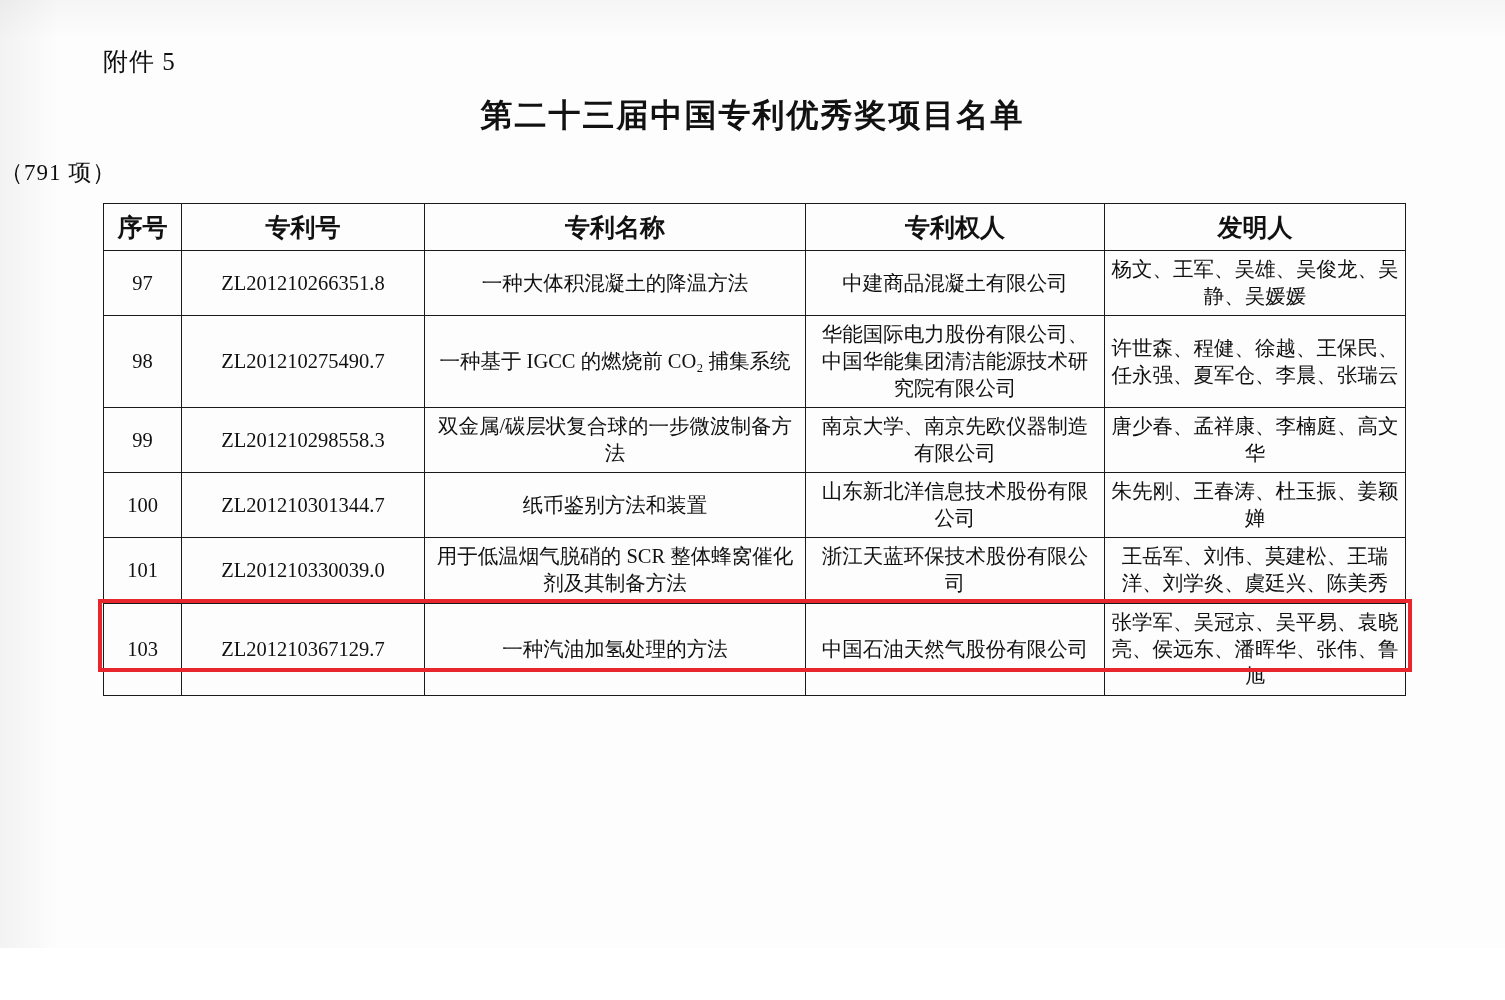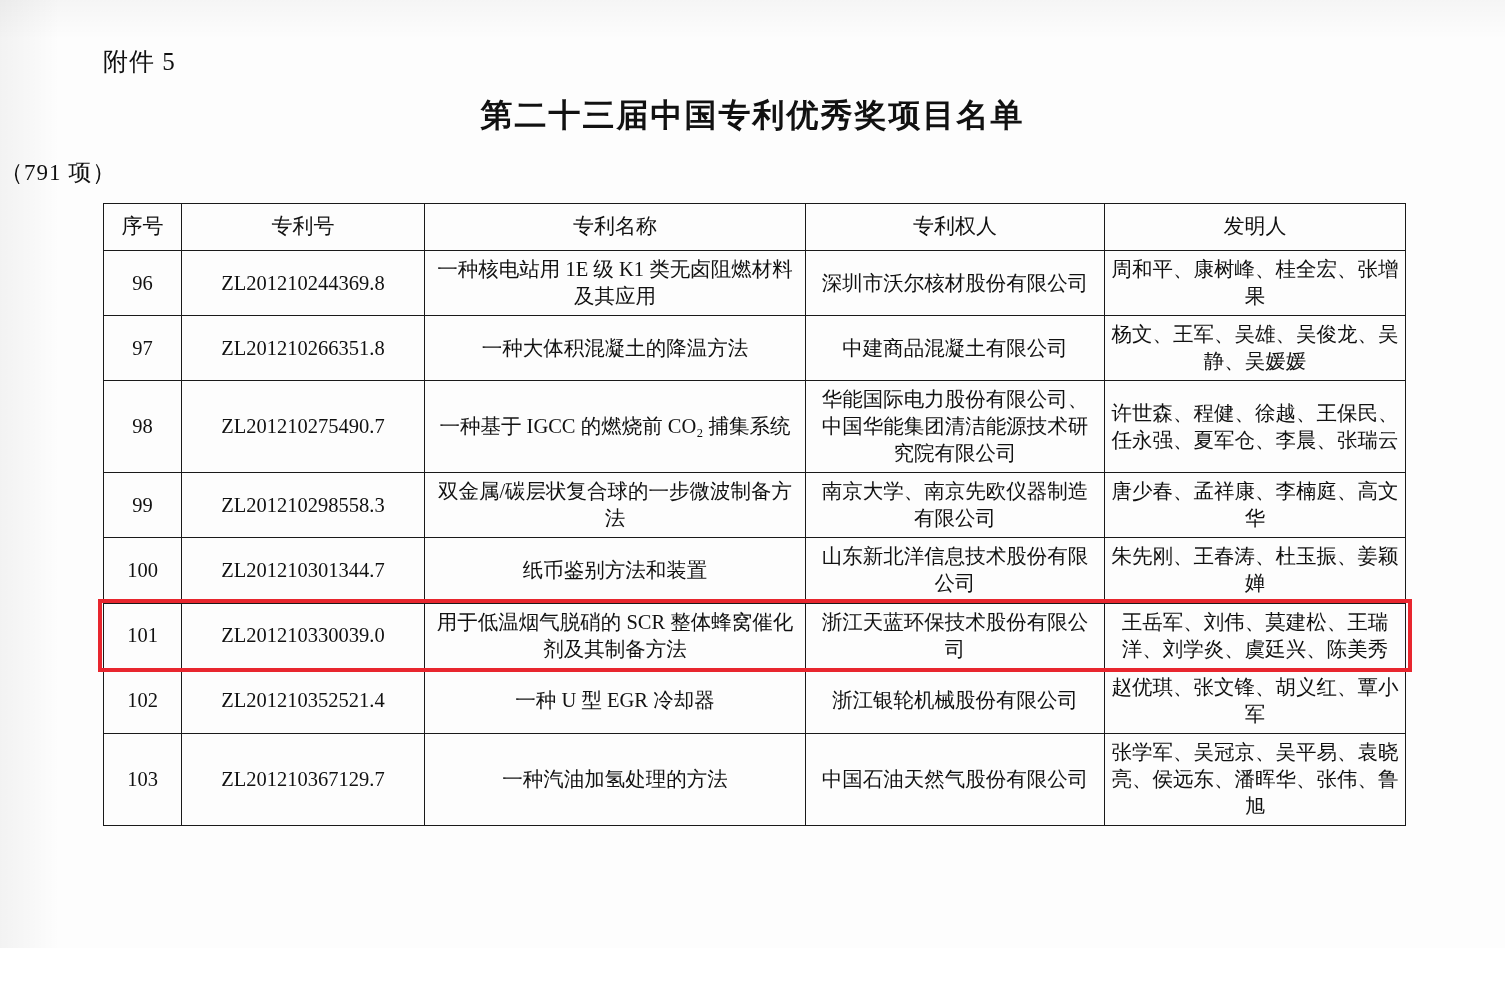--- a/index.html
+++ b/index.html
@@ -73,23 +73,23 @@
   table.patent-table td {
     border: 1.6px solid #1a1a1a;
     padding: 5px 6px;
     text-align: center;
     vertical-align: middle;
     font-size: 20.5px;
     line-height: 1.32;
     font-family: "Liberation Serif", "DejaVu Serif", serif;
   }
   table.patent-table th {
-    font-weight: normal;
+    font-weight: bold;
     height: 36px;
-    font-size: 21px;
+    font-size: 25px;
   }
   col.c-idx { width: 78px; }
   col.c-no  { width: 243px; }
   col.c-name{ width: 381px; }
   col.c-owner{ width: 299px; }
   col.c-inv { width: 301px; }
 
   td.idx, td.no { font-family: "Liberation Serif", "DejaVu Serif", serif; }
   td.name, td.owner, td.inv { padding-left: 8px; padding-right: 8px; }
 
@@ -133,27 +133,20 @@
         <tr>
           <th>序号</th>
           <th>专利号</th>
           <th>专利名称</th>
           <th>专利权人</th>
           <th>发明人</th>
         </tr>
       </thead>
       <tbody id="table-body">
           <tr>
-            <td class="idx">96</td>
-            <td class="no">ZL201210244369.8</td>
-            <td class="name">一种核电站用 1E 级 K1 类无卤阻燃材料及其应用</td>
-            <td class="owner">深圳市沃尔核材股份有限公司</td>
-            <td class="inv">周和平、康树峰、桂全宏、张增果</td>
-          </tr>
-          <tr>
             <td class="idx">97</td>
             <td class="no">ZL201210266351.8</td>
             <td class="name">一种大体积混凝土的降温方法</td>
             <td class="owner">中建商品混凝土有限公司</td>
             <td class="inv">杨文、王军、吴雄、吴俊龙、吴静、吴媛媛</td>
           </tr>
           <tr>
             <td class="idx">98</td>
             <td class="no">ZL201210275490.7</td>
             <td class="name">一种基于 IGCC 的燃烧前 CO₂ 捕集系统</td>
@@ -175,27 +168,20 @@
             <td class="inv">朱先刚、王春涛、杜玉振、姜颖婵</td>
           </tr>
           <tr class="highlight">
             <td class="idx">101</td>
             <td class="no">ZL201210330039.0</td>
             <td class="name">用于低温烟气脱硝的 SCR 整体蜂窝催化剂及其制备方法</td>
             <td class="owner">浙江天蓝环保技术股份有限公司</td>
             <td class="inv">王岳军、刘伟、莫建松、王瑞洋、刘学炎、虞廷兴、陈美秀</td>
           </tr>
           <tr>
-            <td class="idx">102</td>
-            <td class="no">ZL201210352521.4</td>
-            <td class="name">一种 U 型 EGR 冷却器</td>
-            <td class="owner">浙江银轮机械股份有限公司</td>
-            <td class="inv">赵优琪、张文锋、胡义红、覃小军</td>
-          </tr>
-          <tr>
             <td class="idx">103</td>
             <td class="no">ZL201210367129.7</td>
             <td class="name">一种汽油加氢处理的方法</td>
             <td class="owner">中国石油天然气股份有限公司</td>
             <td class="inv">张学军、吴冠京、吴平易、袁晓亮、侯远东、潘晖华、张伟、鲁旭</td>
           </tr>
         </tbody>
     </table>
   </div>
 

